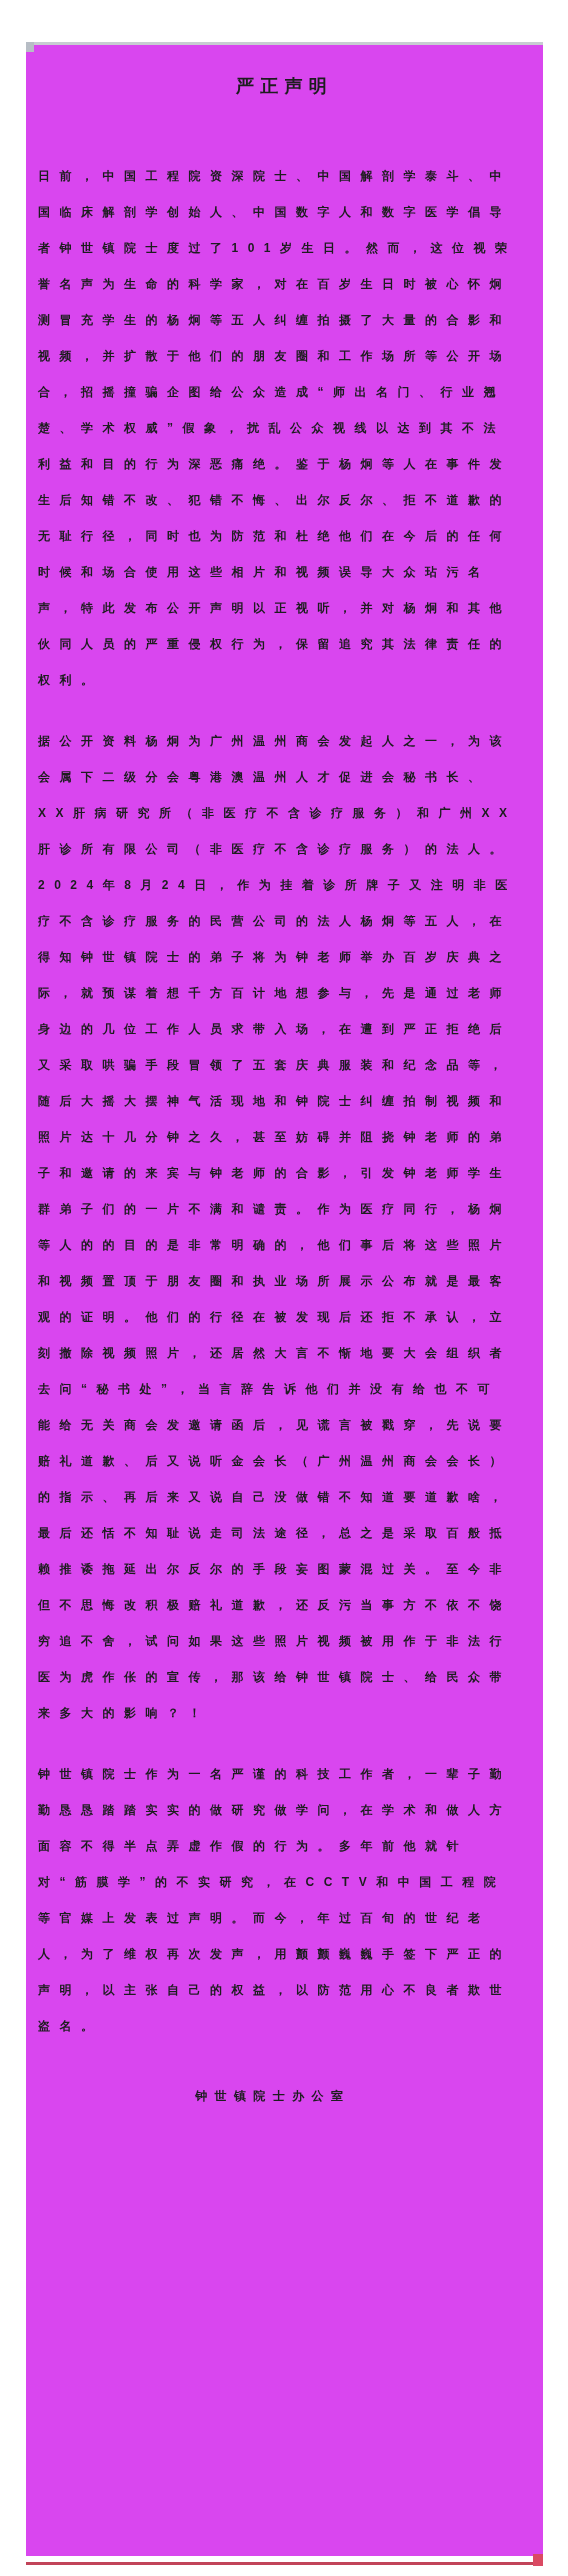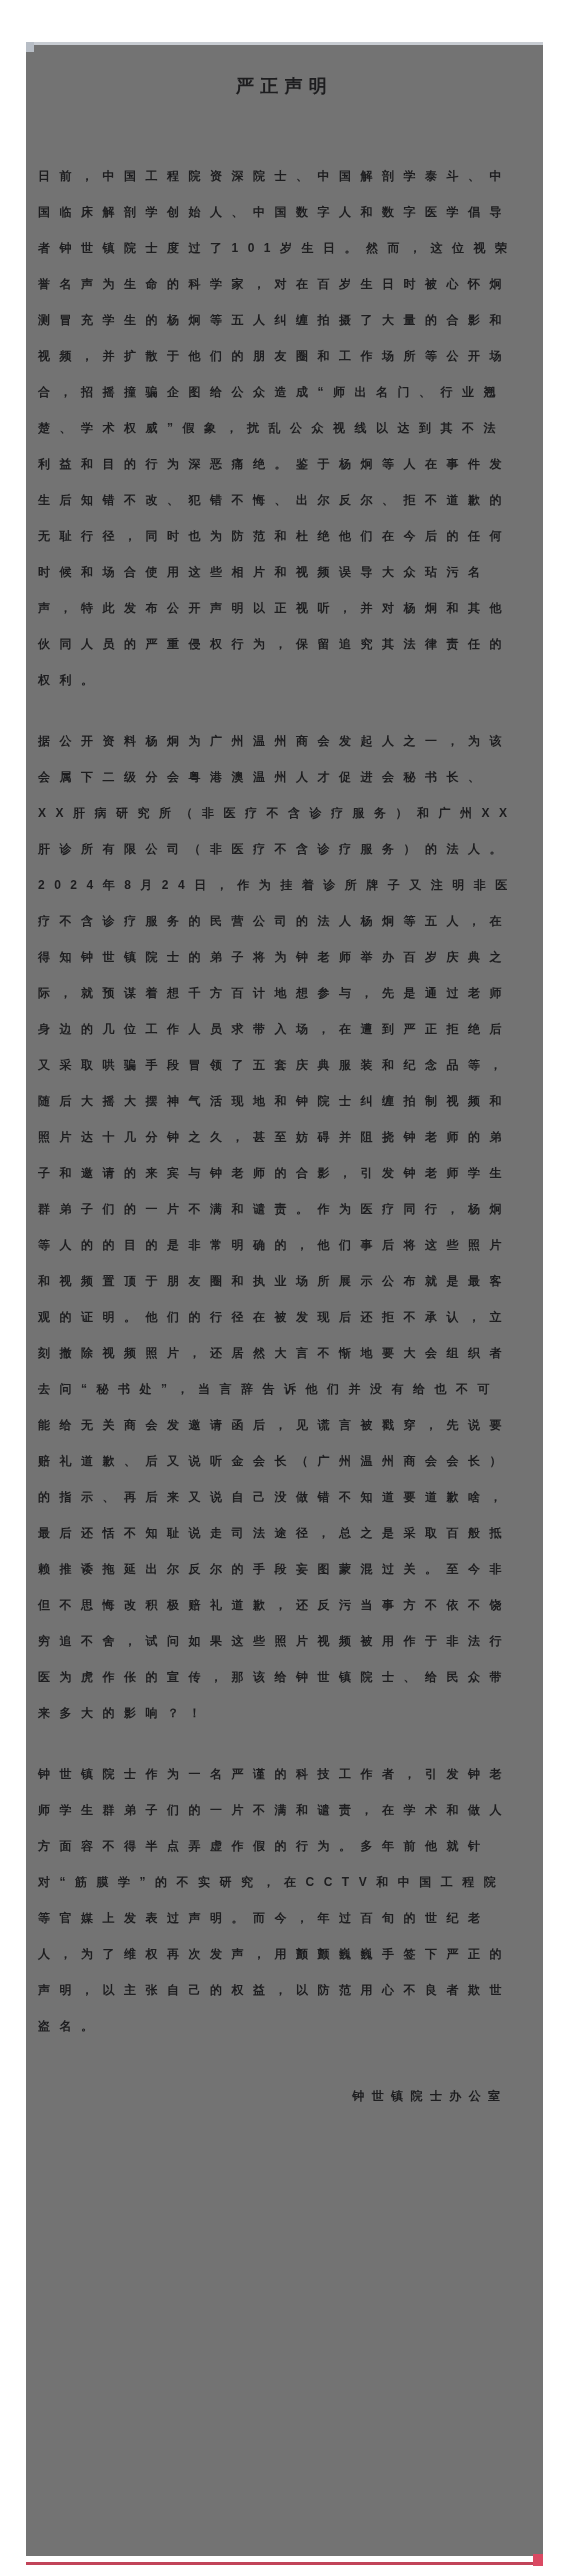--- a/index.html
+++ b/index.html
@@ -12,21 +12,21 @@
     background: #ffffff;
     position: relative;
     font-family: "Liberation Sans", sans-serif;
   }
   .card {
     position: absolute;
     left: 26px;
     top: 42px;
     width: 517px;
     height: 2514px;
-    background: #737373;
+    background: #d946ef;
   }
   .top-line {
     position: absolute;
     left: 0;
     top: 0;
     width: 517px;
     height: 2.6px;
     background: #c8ccd2;
   }
   .top-corner {
@@ -67,20 +67,21 @@
     margin: 0 0 25px 0;
   }
   .signature {
     margin-top: 34px;
     padding-right: 10.5px;
     text-align: right;
     letter-spacing: 7.4px;
   }
   .signature div {
     line-height: 36px;
+    text-align: center;
   }
   .bottom-line {
     position: absolute;
     left: 26px;
     top: 2562px;
     width: 517px;
     height: 2.6px;
     background: #c14459;
   }
   .bottom-corner {
@@ -98,21 +99,21 @@
 <div class="page">
   <div class="card">
     <div class="top-line"></div>
     <div class="top-corner"></div>
 
     <h1 class="title">严正声明</h1>
 
     <div class="body-text">
       <p>日前，中国工程院资深院士、中国解剖学泰斗、中国临床解剖学创始人、中国数字人和数字医学倡导者钟世镇院士度过了101岁生日。然而，这位视荣誉名声为生命的科学家，对在百岁生日时被心怀炯测冒充学生的杨炯等五人纠缠拍摄了大量的合影和视频，并扩散于他们的朋友圈和工作场所等公开场合，招摇撞骗企图给公众造成“师出名门、行业翘楚、学术权威”假象，扰乱公众视线以达到其不法利益和目的行为深恶痛绝。鉴于杨炯等人在事件发生后知错不改、犯错不悔、出尔反尔、拒不道歉的无耻行径，同时也为防范和杜绝他们在今后的任何时候和场合使用这些相片和视频误导大众玷污名声，特此发布公开声明以正视听，并对杨炯和其他伙同人员的严重侵权行为，保留追究其法律责任的权利。</p>
       <p>据公开资料杨炯为广州温州商会发起人之一，为该会属下二级分会粤港澳温州人才促进会秘书长、XX肝病研究所（非医疗不含诊疗服务）和广州XX肝诊所有限公司（非医疗不含诊疗服务）的法人。2024年8月24日，作为挂着诊所牌子又注明非医疗不含诊疗服务的民营公司的法人杨炯等五人，在得知钟世镇院士的弟子将为钟老师举办百岁庆典之际，就预谋着想千方百计地想参与，先是通过老师身边的几位工作人员求带入场，在遭到严正拒绝后又采取哄骗手段冒领了五套庆典服装和纪念品等，随后大摇大摆神气活现地和钟院士纠缠拍制视频和照片达十几分钟之久，甚至妨碍并阻挠钟老师的弟子和邀请的来宾与钟老师的合影，引发钟老师学生群弟子们的一片不满和谴责。作为医疗同行，杨炯等人的的目的是非常明确的，他们事后将这些照片和视频置顶于朋友圈和执业场所展示公布就是最客观的证明。他们的行径在被发现后还拒不承认，立刻撤除视频照片，还居然大言不惭地要大会组织者去问“秘书处”，当言辞告诉他们并没有给也不可能给无关商会发邀请函后，见谎言被戳穿，先说要赔礼道歉、后又说听金会长（广州温州商会会长）的指示、再后来又说自己没做错不知道要道歉啥，最后还恬不知耻说走司法途径，总之是采取百般抵赖推诿拖延出尔反尔的手段妄图蒙混过关。至今非但不思悔改积极赔礼道歉，还反污当事方不依不饶穷追不舍，试问如果这些照片视频被用作于非法行医为虎作伥的宣传，那该给钟世镇院士、给民众带来多大的影响？！</p>
-      <p>钟世镇院士作为一名严谨的科技工作者，引发钟老师学生群弟子们的一片不满和谴责，在学术和做人方面容不得半点弄虚作假的行为。多年前他就针对“筋膜学”的不实研究，在CCTV和中国工程院等官媒上发表过声明。而今，年过百旬的世纪老人，为了维权再次发声，用颤颤巍巍手签下严正的声明，以主张自己的权益，以防范用心不良者欺世盗名。</p>
+      <p>钟世镇院士作为一名严谨的科技工作者，一辈子勤勤恳恳踏踏实实的做研究做学问，在学术和做人方面容不得半点弄虚作假的行为。多年前他就针对“筋膜学”的不实研究，在CCTV和中国工程院等官媒上发表过声明。而今，年过百旬的世纪老人，为了维权再次发声，用颤颤巍巍手签下严正的声明，以主张自己的权益，以防范用心不良者欺世盗名。</p>
 
       <div class="signature">
         <div>钟世镇院士办公室</div>
       </div>
     </div>
   </div>
 
   <div class="bottom-line"></div>
   <div class="bottom-corner"></div>
 </div>

